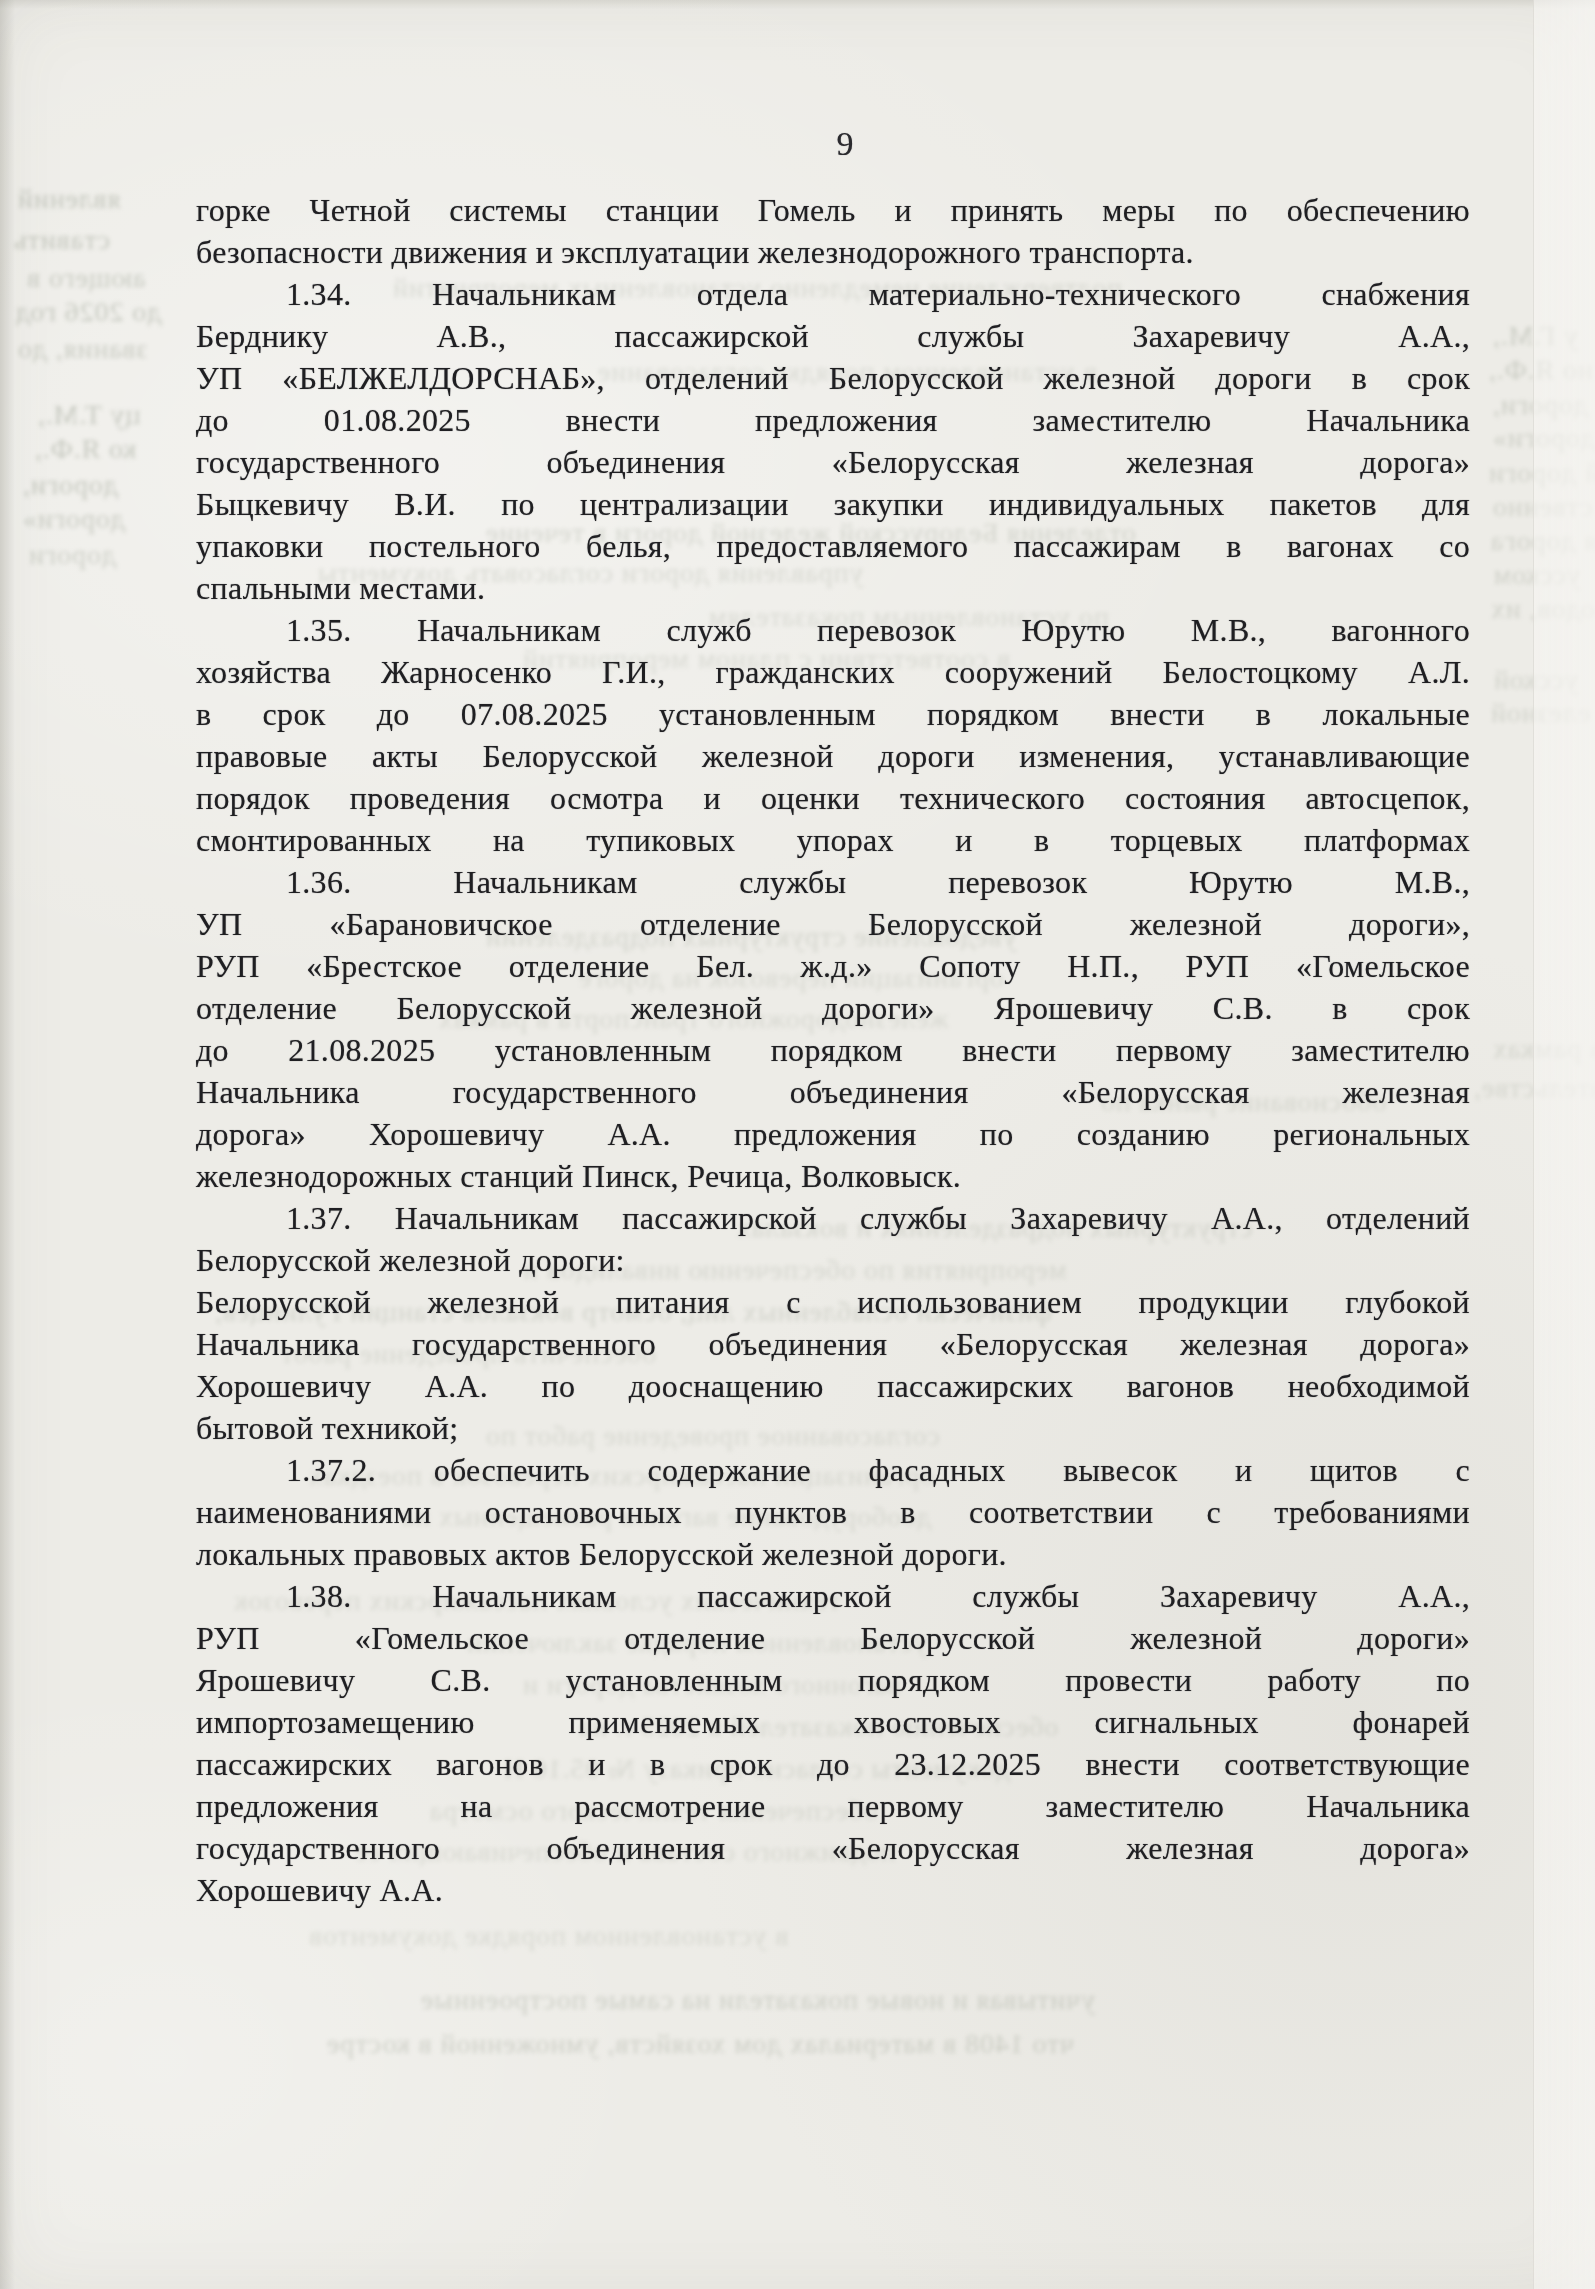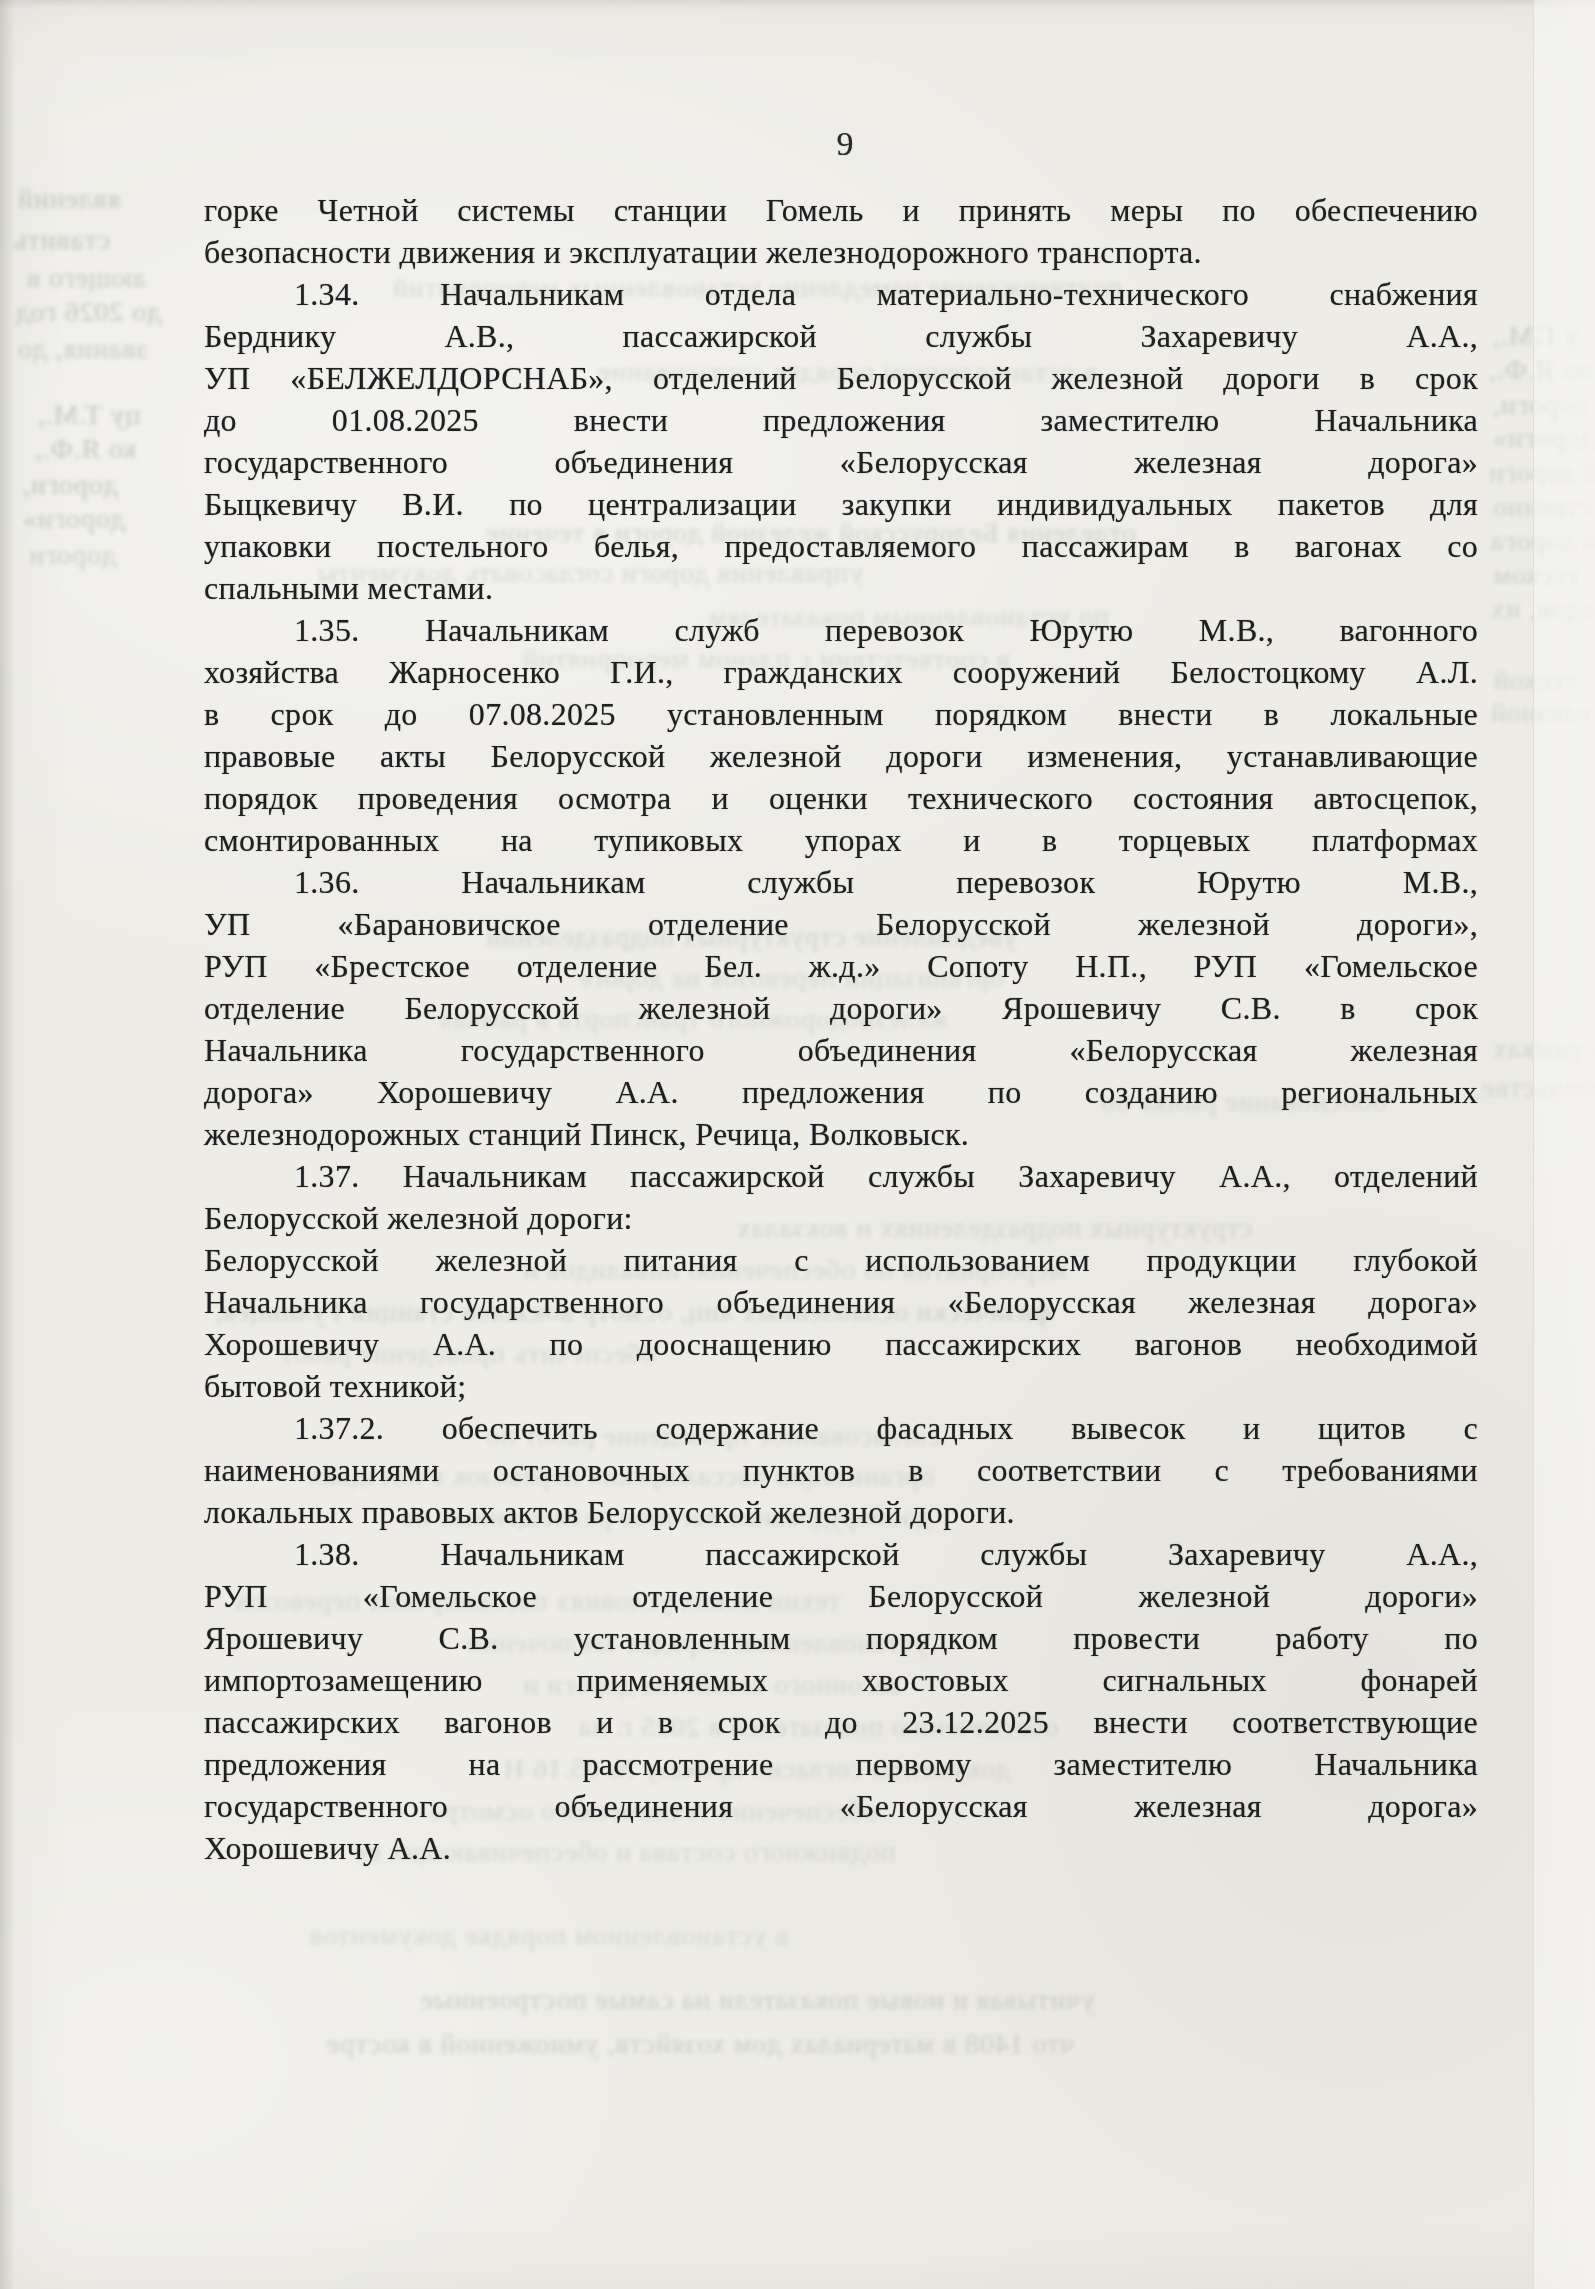--- a/index.html
+++ b/index.html
@@ -36,21 +36,21 @@
     border-left:0.9px solid rgba(185,184,176,0.35);
     background:linear-gradient(90deg, rgba(248,247,244,0.55), rgba(248,247,244,0.75));}
   
   .pageno{
     position:absolute;left:208px;top:125px;width:1274px;
     text-align:center;font-size:34px;color:#2a2a2e;
     text-shadow:0 0 0.9px rgba(40,40,45,0.55);
   }
   
   .docbody{
-    position:absolute;left:204px;top:189px;width:1274px;
+    position:absolute;left:196px;top:189px;width:1274px;
     font-size:32px;line-height:42px;color:#1f1f22;
     letter-spacing:0.3px;
     text-shadow:0 0 1.1px rgba(35,35,40,0.55);
   }
   .line{
     text-align:justify;
     -moz-text-align-last:justify;
     text-align-last:justify;
     height:42px;overflow:visible;white-space:normal;
   }
@@ -137,20 +137,21 @@
         <div class="line">в срок до 07.08.2025 установленным порядком внести в локальные</div>
         <div class="line">правовые акты Белорусской железной дороги изменения, устанавливающие</div>
         <div class="line">порядок проведения осмотра и оценки технического состояния автосцепок,</div>
         <div class="line">смонтированных на тупиковых упорах и в торцевых платформах</div>
       </div>
       <div>
         <div class="line indent">1.36.&nbsp;Начальникам службы перевозок Юрутю&nbsp;М.В.,</div>
         <div class="line">УП&nbsp;«Барановичское отделение Белорусской железной дороги»,</div>
         <div class="line">РУП&nbsp;«Брестское отделение Бел.&nbsp;ж.д.» Сопоту&nbsp;Н.П., РУП&nbsp;«Гомельское</div>
         <div class="line">отделение Белорусской железной дороги» Ярошевичу&nbsp;С.В. в срок</div>
+        <div class="line">до 21.08.2025 установленным порядком внести первому заместителю</div>
         <div class="line">Начальника государственного объединения «Белорусская железная</div>
         <div class="line">дорога» Хорошевичу&nbsp;А.А. предложения по созданию региональных</div>
         <div class="line last">железнодорожных станций Пинск, Речица, Волковыск.</div>
       </div>
       <div>
         <div class="line indent">1.37.&nbsp;Начальникам пассажирской службы Захаревичу&nbsp;А.А., отделений</div>
         <div class="line last">Белорусской железной дороги:</div>
       </div>
       <div>
         <div class="line">Белорусской железной питания с использованием продукции глубокой</div>

